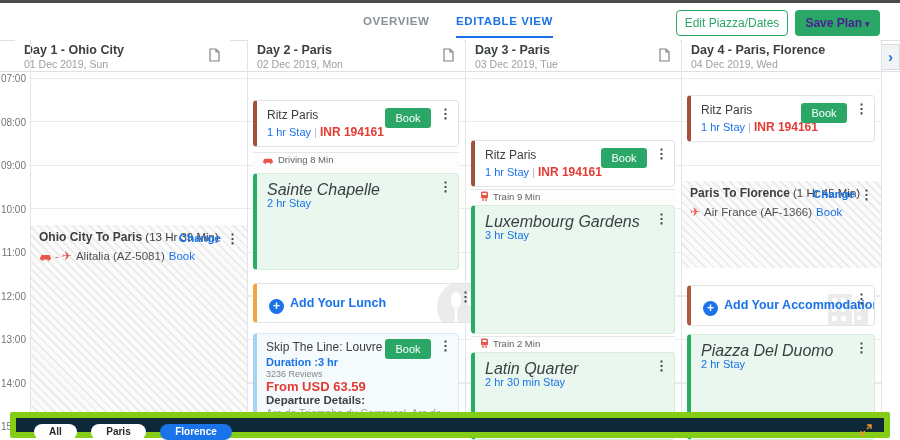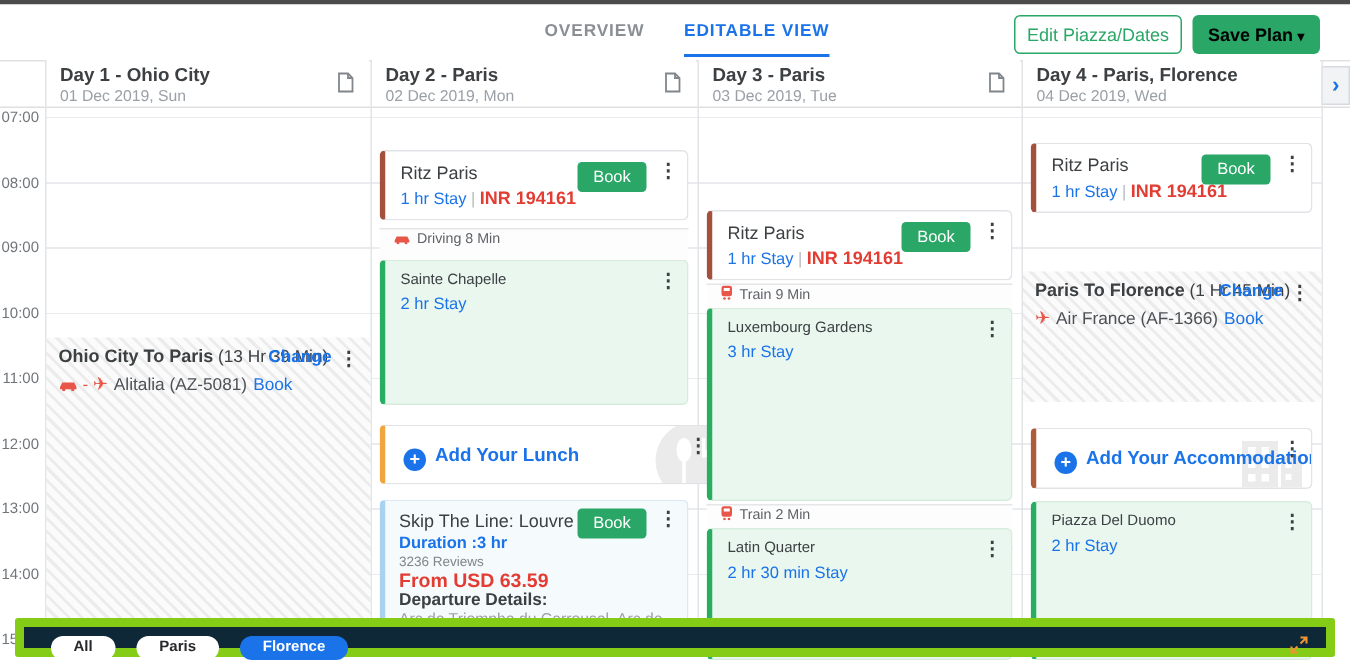--- a/index.html
+++ b/index.html
@@ -10,27 +10,27 @@
   }
   
   .topstrip { position:absolute; top:0; left:0; width:900px; height:3px; background:#4b4b4b; }
   .topbar { position:absolute; top:3px; left:0; width:900px; height:37px; background:#fff; }
   .tab { position:absolute; top:2px; height:33px; line-height:33px; font-size:11.5px; font-weight:bold; letter-spacing:.6px; cursor:pointer; }
   .tab-overview { left:363px; color:#8a8f94; }
   .tab-editable { left:456px; color:#1a73e8; border-bottom:2px solid #1a73e8; }
   .btn-edit { position:absolute; left:676px; top:7px; width:112px; height:26px; background:#fff;
     border:1px solid #2aa767; border-radius:4px; color:#2aa767; font-size:12px; text-align:center; line-height:24px; cursor:pointer; }
   .btn-save { position:absolute; left:795px; top:7px; width:85px; height:26px; background:#2aa767;
-    border-radius:4px; color:#000000; font-size:12px; font-weight:bold; text-align:center; line-height:26px; cursor:pointer; }
+    border-radius:4px; color:#4c1d95; font-size:12px; font-weight:bold; text-align:center; line-height:26px; cursor:pointer; }
   .btn-save .chev { font-size:9px; margin-left:3px; }
   
   .dayheader-row { position:absolute; top:40px; left:0; width:900px; height:32px; background:#fff;
     border-top:1px solid #e0e0e0; border-bottom:1px solid #e0e0e0; }
   .dayheader { position:absolute; top:40px; height:32px; padding:3px 0 0 9px; background:#fff; border-bottom:1px solid #e0e0e0;}
-  #dh1 { left:31px; width:215px; } #dh2 { left:248px; width:216px; }
+  #dh1 { left:15px; width:215px; } #dh2 { left:248px; width:216px; }
   #dh3 { left:466px; width:214px; } #dh4 { left:682px; width:198px; }
   .day-title { font-size:12.5px; font-weight:bold; color:#3c4043; line-height:15px; }
   .day-date  { font-size:10.5px; color:#9aa0a6; line-height:12px; }
   .note-ic { position:absolute; top:8px; right:10px; }
   .next-btn { position:absolute; left:881px; top:44px; width:19px; height:26px; background:#f1f3f4;
     border:1px solid #d7dade; color:#1a73e8; font-size:15px; font-weight:bold; text-align:center; line-height:23px; cursor:pointer; }
   
   .gridlines { position:absolute; left:30px; top:72px; width:851px; height:366px;
     background-image:repeating-linear-gradient(to bottom,#e9ebee 0 1px,transparent 1px 43.5px);
     background-position:0 6px; }
@@ -47,21 +47,21 @@
   .ac-blue   { border-left:4px solid #a9d2f0; }
   .hatch { position:absolute; background:repeating-linear-gradient(45deg,#fbfbfb 0 4px,#ececec 4px 6px); }
   .kebab { position:absolute; right:6px; top:6px; color:#3c4043; font-size:13px; font-weight:bold; cursor:pointer; line-height:14px;}
   .book-btn { position:absolute; right:27px; top:7px; width:46px; height:20px; background:#2aa767; border-radius:3px;
     color:#fff; font-size:11px; text-align:center; line-height:20px; cursor:pointer; }
   .hname { position:absolute; left:10px; top:7px; font-size:12px; color:#3c4043; }
   .stayline { position:absolute; left:10px; top:24px; font-size:11px; }
   .stay { color:#1a73e8; }
   .pipe { color:#b6babe; margin:0 3px; }
   .price { color:#e23c33; font-weight:bold; font-size:12px; }
-  .aname { position:absolute; left:10px; top:7px; font-size:10px; color:#3c4043; }
+  .aname { position:absolute; left:10px; top:7px; font-size:16px; color:#3c4043;font-style:italic; }
   .astay { position:absolute; left:10px; top:23px; font-size:11px; color:#1a73e8; }
   
   #d2-hotel { left:253px; top:100px; width:206px; height:47px; }
   #d3-hotel { left:471px; top:140px; width:204px; height:47px; }
   #d4-hotel { left:687px; top:95px;  width:188px; height:47px; }
   #d2-act1  { left:253px; top:173px; width:206px; height:97px; }
   #d3-act1  { left:471px; top:205px; width:204px; height:129px; }
   #d3-act2  { left:471px; top:352px; width:204px; height:88px; }
   #d4-act1  { left:687px; top:334px; width:188px; height:106px; }
   

